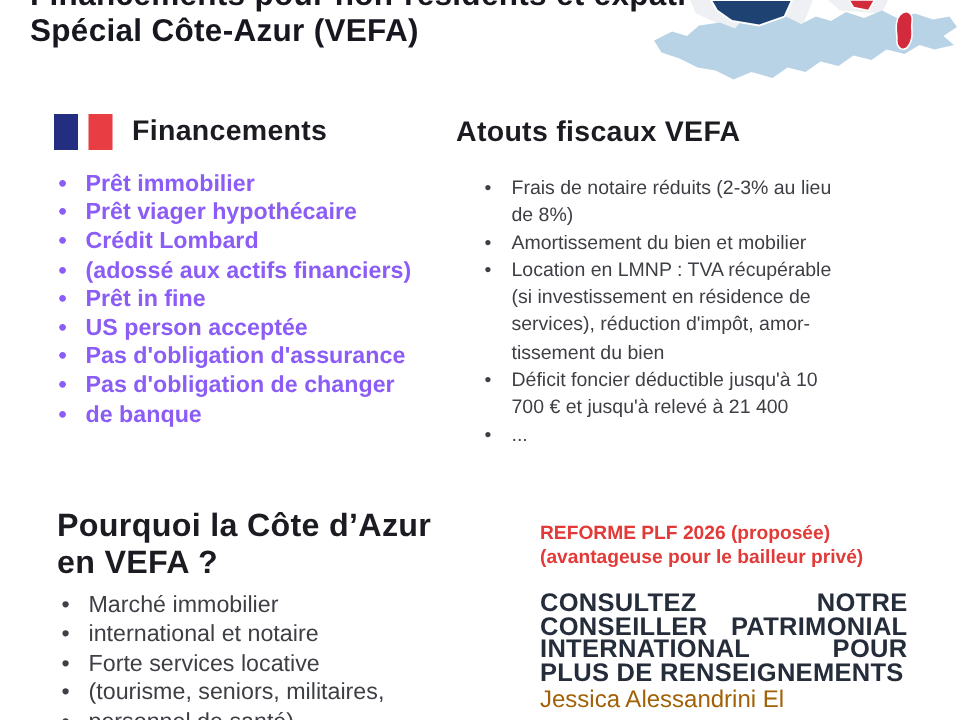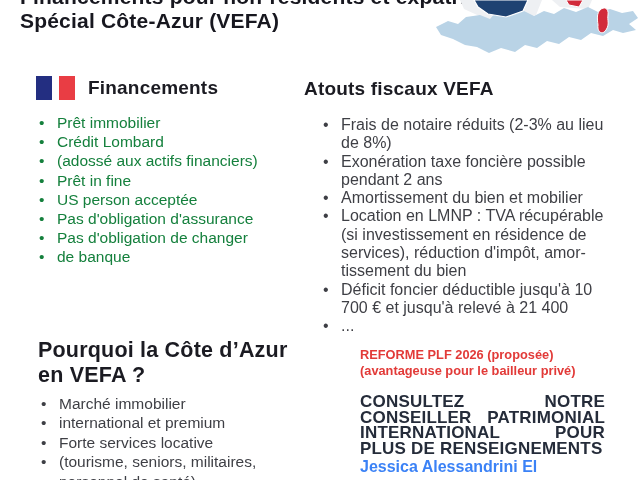--- a/index.html
+++ b/index.html
@@ -32,44 +32,44 @@
     font-size:21.5px; font-weight:800; color:#1b1b22; line-height:25px;
     white-space:pre-line; letter-spacing:.2px;
   }
 
   
   ul { list-style:none; }
   li { position:relative; padding-left:21px; white-space:pre-line; }
   li::before { content:"•"; position:absolute; left:3px; top:0; }
   .fin-list {
     position:absolute; left:36px; top:113px; width:280px;
-    font-size:15.5px; line-height:19.2px; color:#15803d;
+    font-size:15.5px; line-height:19.2px; color:#8b5cf6;font-weight:bold;
   }
   .atouts-list {
     position:absolute; left:320px; top:116px; width:310px;
-    font-size:16px; line-height:18.3px; color:#3e3f45;
+    font-size:13px; line-height:18.3px; color:#3e3f45;
   }
   .pourquoi-list {
     position:absolute; left:38px; top:394px; width:290px;
     font-size:15.5px; line-height:19.4px; color:#3e3f45;
   }
 
   .reforme {
     position:absolute; left:360px; top:347px; width:270px;
     font-size:12.8px; font-weight:700; color:#e23a38; line-height:16px;
     white-space:pre-line;
   }
   .consult {
     position:absolute; left:360px; top:394px; width:245px;
     font-size:17px; font-weight:700; color:#252c3a; line-height:15.5px;
     text-align:justify; letter-spacing:.2px;
   }
   .signature {
     position:absolute; left:360px; top:458px;
-    font-size:16px; font-weight:700; color:#3b82f6; white-space:nowrap;
+    font-size:16px; font-weight:400; color:#a16207; white-space:nowrap;
   }
 </style>
 </head>
 <body>
 
 <div id="page">
 
   <div class="title-clipped">Financements pour non-résidents et expatriés</div>
 
   <div class="title-main">Spécial Côte-Azur (VEFA)</div>
@@ -88,52 +88,51 @@
   <div class="fin-header">
     <div class="flag">
       <span class="b"></span>
         <span class="r"></span>
     </div>
     <div class="h2">Financements</div>
   </div>
 
   <ul class="fin-list">
       <li>Prêt immobilier</li>
+      <li>Prêt viager hypothécaire</li>
       <li>Crédit Lombard</li>
       <li>(adossé aux actifs financiers)</li>
       <li>Prêt in fine</li>
       <li>US person acceptée</li>
       <li>Pas d'obligation d'assurance</li>
       <li>Pas d'obligation de changer</li>
       <li>de banque</li>
     </ul>
 
   <div class="atouts-header h2">Atouts fiscaux VEFA</div>
 
   <ul class="atouts-list">
       <li>Frais de notaire réduits (2-3% au lieu
 de 8%)</li>
-      <li>Exonération taxe foncière possible
-pendant 2 ans</li>
       <li>Amortissement du bien et mobilier</li>
       <li>Location en LMNP : TVA récupérable
 (si investissement en résidence de
 services), réduction d'impôt, amor-
 tissement du bien</li>
       <li>Déficit foncier déductible jusqu'à 10
 700 € et jusqu'à relevé à 21 400</li>
       <li>...</li>
     </ul>
 
   <div class="pourquoi-header">Pourquoi la Côte d’Azur
 en VEFA ?</div>
 
   <ul class="pourquoi-list">
       <li>Marché immobilier</li>
-      <li>international et premium</li>
+      <li>international et notaire</li>
       <li>Forte services locative</li>
       <li>(tourisme, seniors, militaires,</li>
       <li>personnel de santé)</li>
     </ul>
 
   <div class="reforme">REFORME PLF 2026 (proposée)
 (avantageuse pour le bailleur privé)</div>
 
   <div class="consult">CONSULTEZ NOTRE CONSEILLER PATRIMONIAL INTERNATIONAL POUR PLUS DE RENSEIGNEMENTS</div>
 

